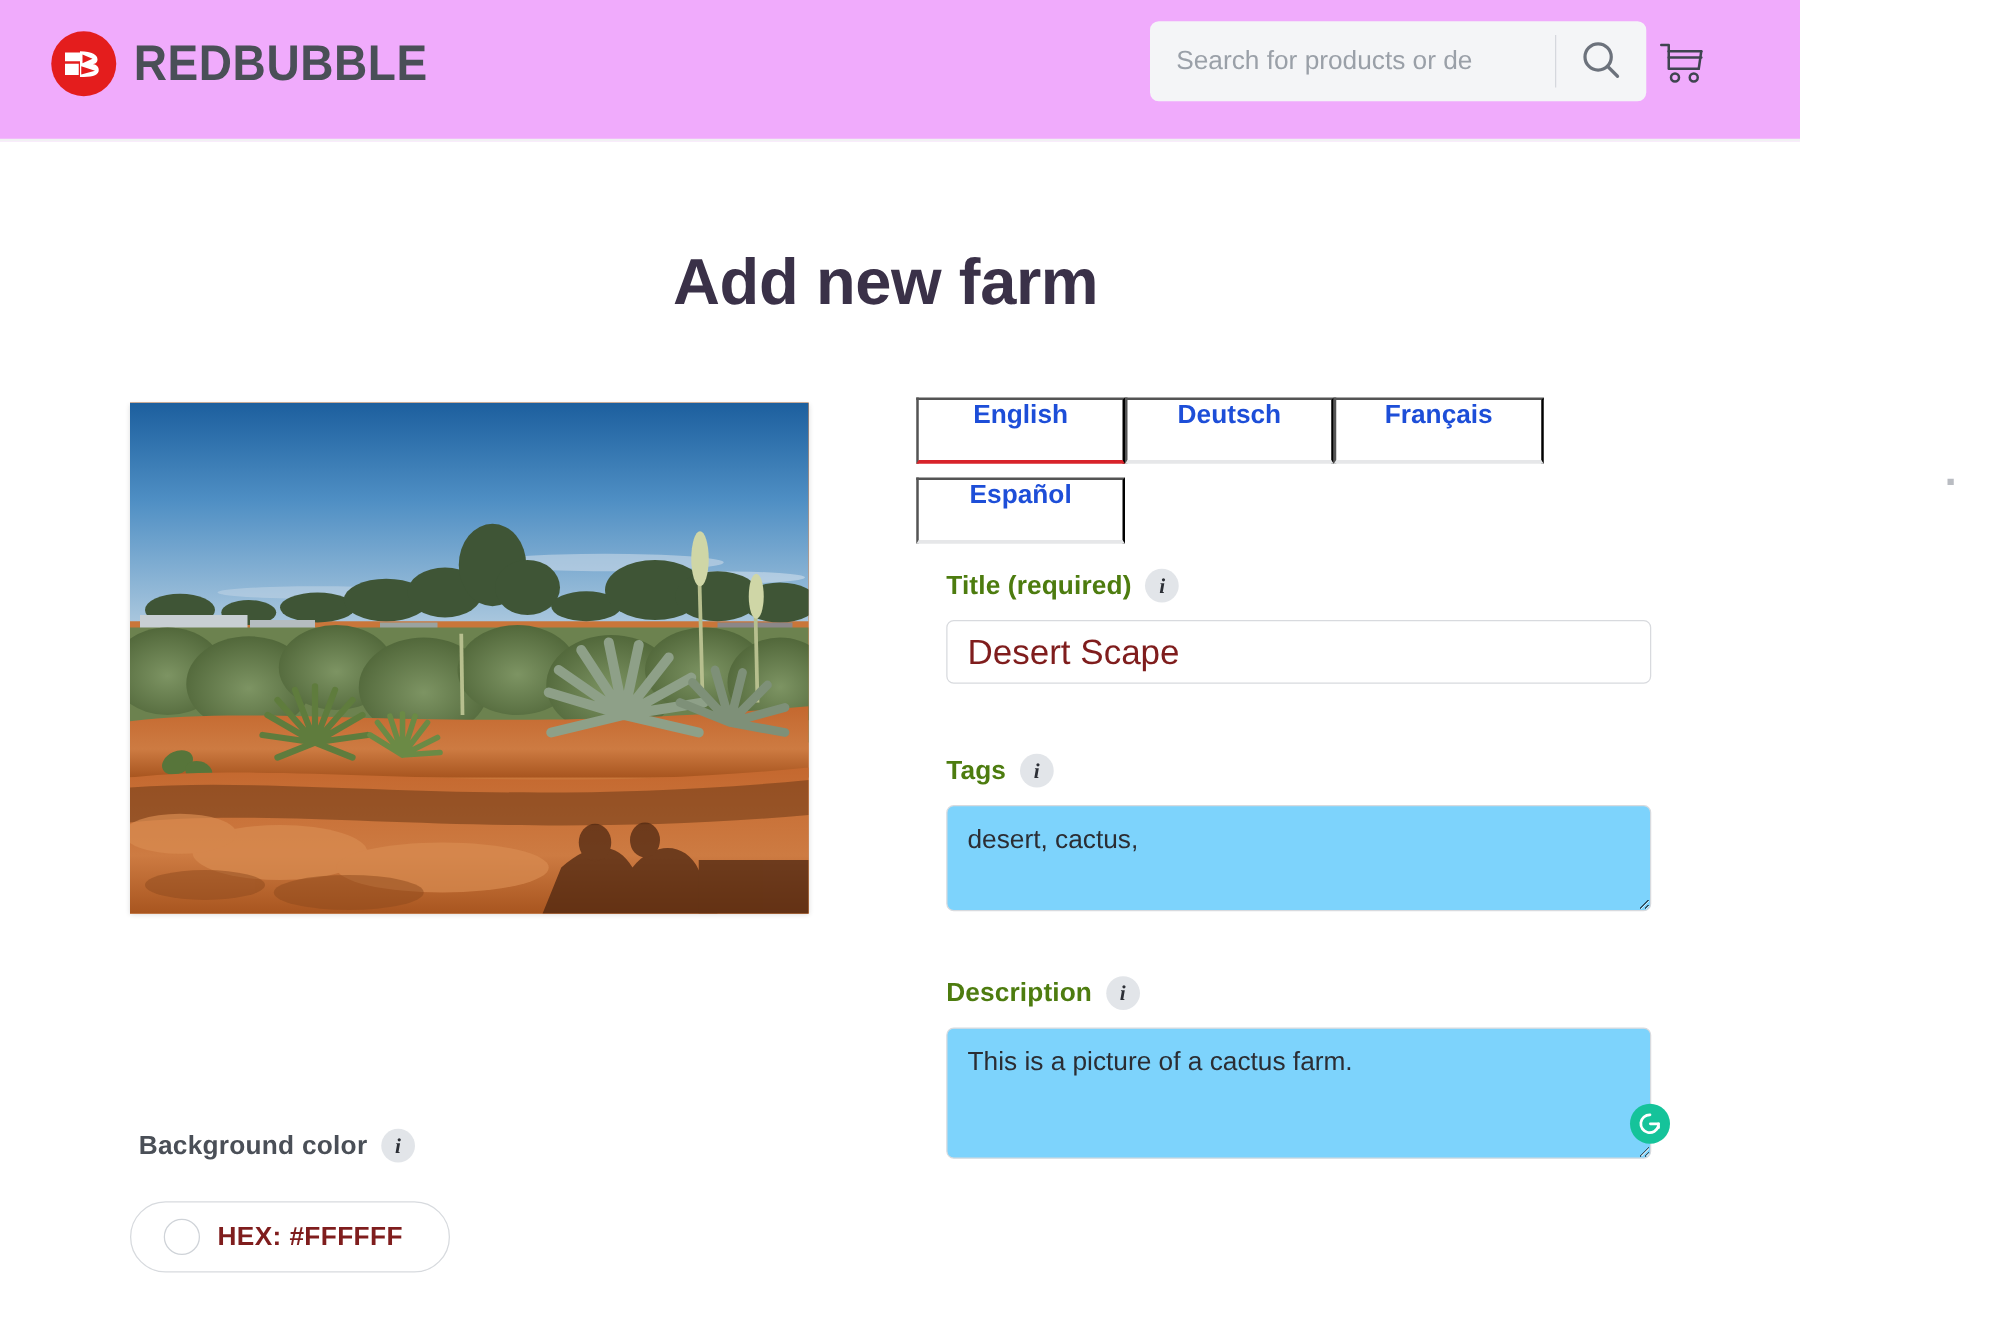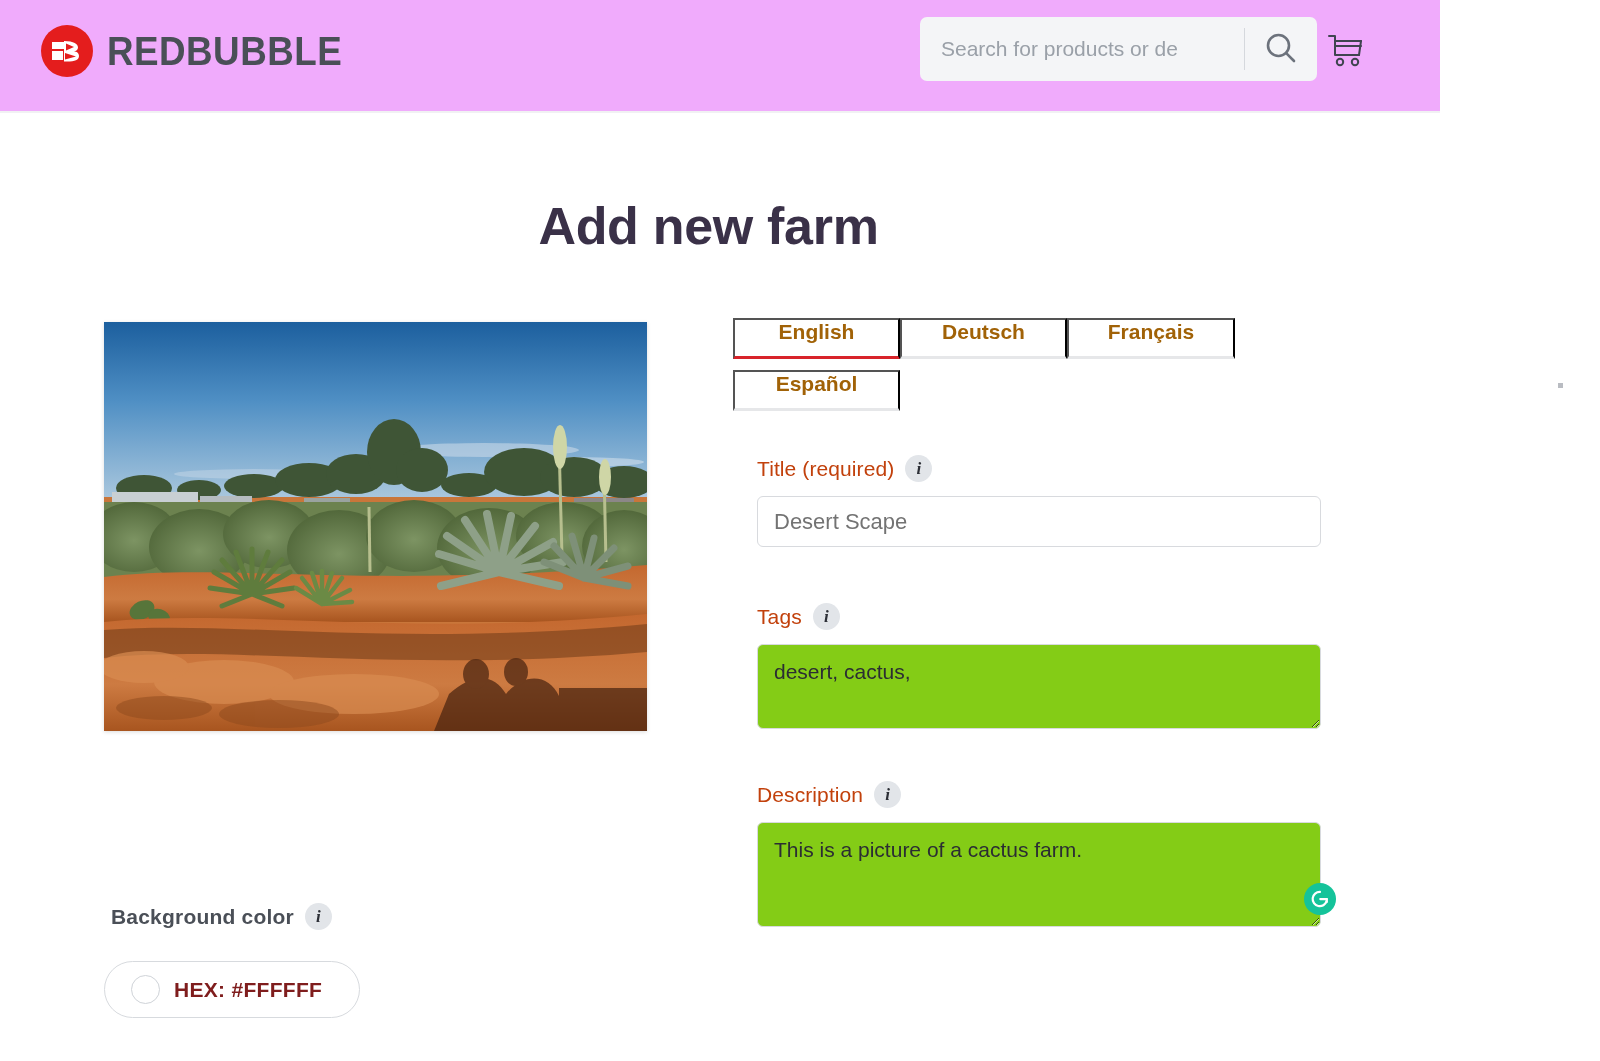--- a/index.html
+++ b/index.html
@@ -159,24 +159,24 @@
     position: absolute;
     left: 733px; top: 318px;
     width: 502px;
   }
   .tab-row {
     display: flex;
     flex-wrap: wrap;
     align-items: flex-end;
   }
   .tab {
-    padding: 0 0 12px 0;
-    font-size: 21px;
-    font-weight: 700;
-    color: #a16207;
+    padding: 0 0 24px 0;
+    font-size: 21px;
+    font-weight: 700;
+    color: #1d4ed8;
     cursor: pointer;
     text-align: center;
     border-bottom: 3px solid #e6e7e9;
     background: transparent;
     font-family: "Liberation Sans", sans-serif;
   }
   .tab.t0 { width: 167px; border-bottom-color: #d8232a; }
   .tab.t1 { width: 167px; }
   .tab.t2 { width: 168px; }
   .tab.t3 { width: 167px; margin-top: 11px; }
@@ -184,22 +184,22 @@
 
   .field { position: absolute; left: 757px; }
   .field-label {
     display: flex;
     align-items: center;
     gap: 11px;
     margin-bottom: 14px;
   }
   .field-label .lbl {
     font-size: 21px;
-    font-weight: 400;
-    color: #c2410c;
+    font-weight: 700;
+    color: #4d7c0f;
     letter-spacing: 0.1px;
   }
   .info-badge {
     width: 27px; height: 27px;
     border-radius: 50%;
     background: #e2e5e9;
     color: #2c2f36;
     font-family: "Liberation Serif", serif;
     font-style: italic;
     font-weight: 700;
@@ -211,30 +211,30 @@
     flex: none;
   }
 
   .text-input {
     width: 564px;
     height: 51px;
     border: 1px solid #d8dade;
     border-radius: 6px;
     background: #fff;
     font-family: "Liberation Sans", sans-serif;
-    font-size: 22px;
-    color: #737373;
+    font-size: 28px;
+    color: #7f1d1d;
     padding: 0 16px;
     outline: none;
   }
   .text-area {
     width: 564px;
     border: 1px solid #d8dade;
     border-radius: 6px;
-    background: #84cc16;
+    background: #7dd3fc;
     font-family: "Liberation Sans", sans-serif;
     font-size: 21px;
     color: #2b2d33;
     padding: 13px 16px;
     outline: none;
     resize: vertical;
     line-height: 1.3;
     display: block;
   }
   #field-title { top: 455px; }

